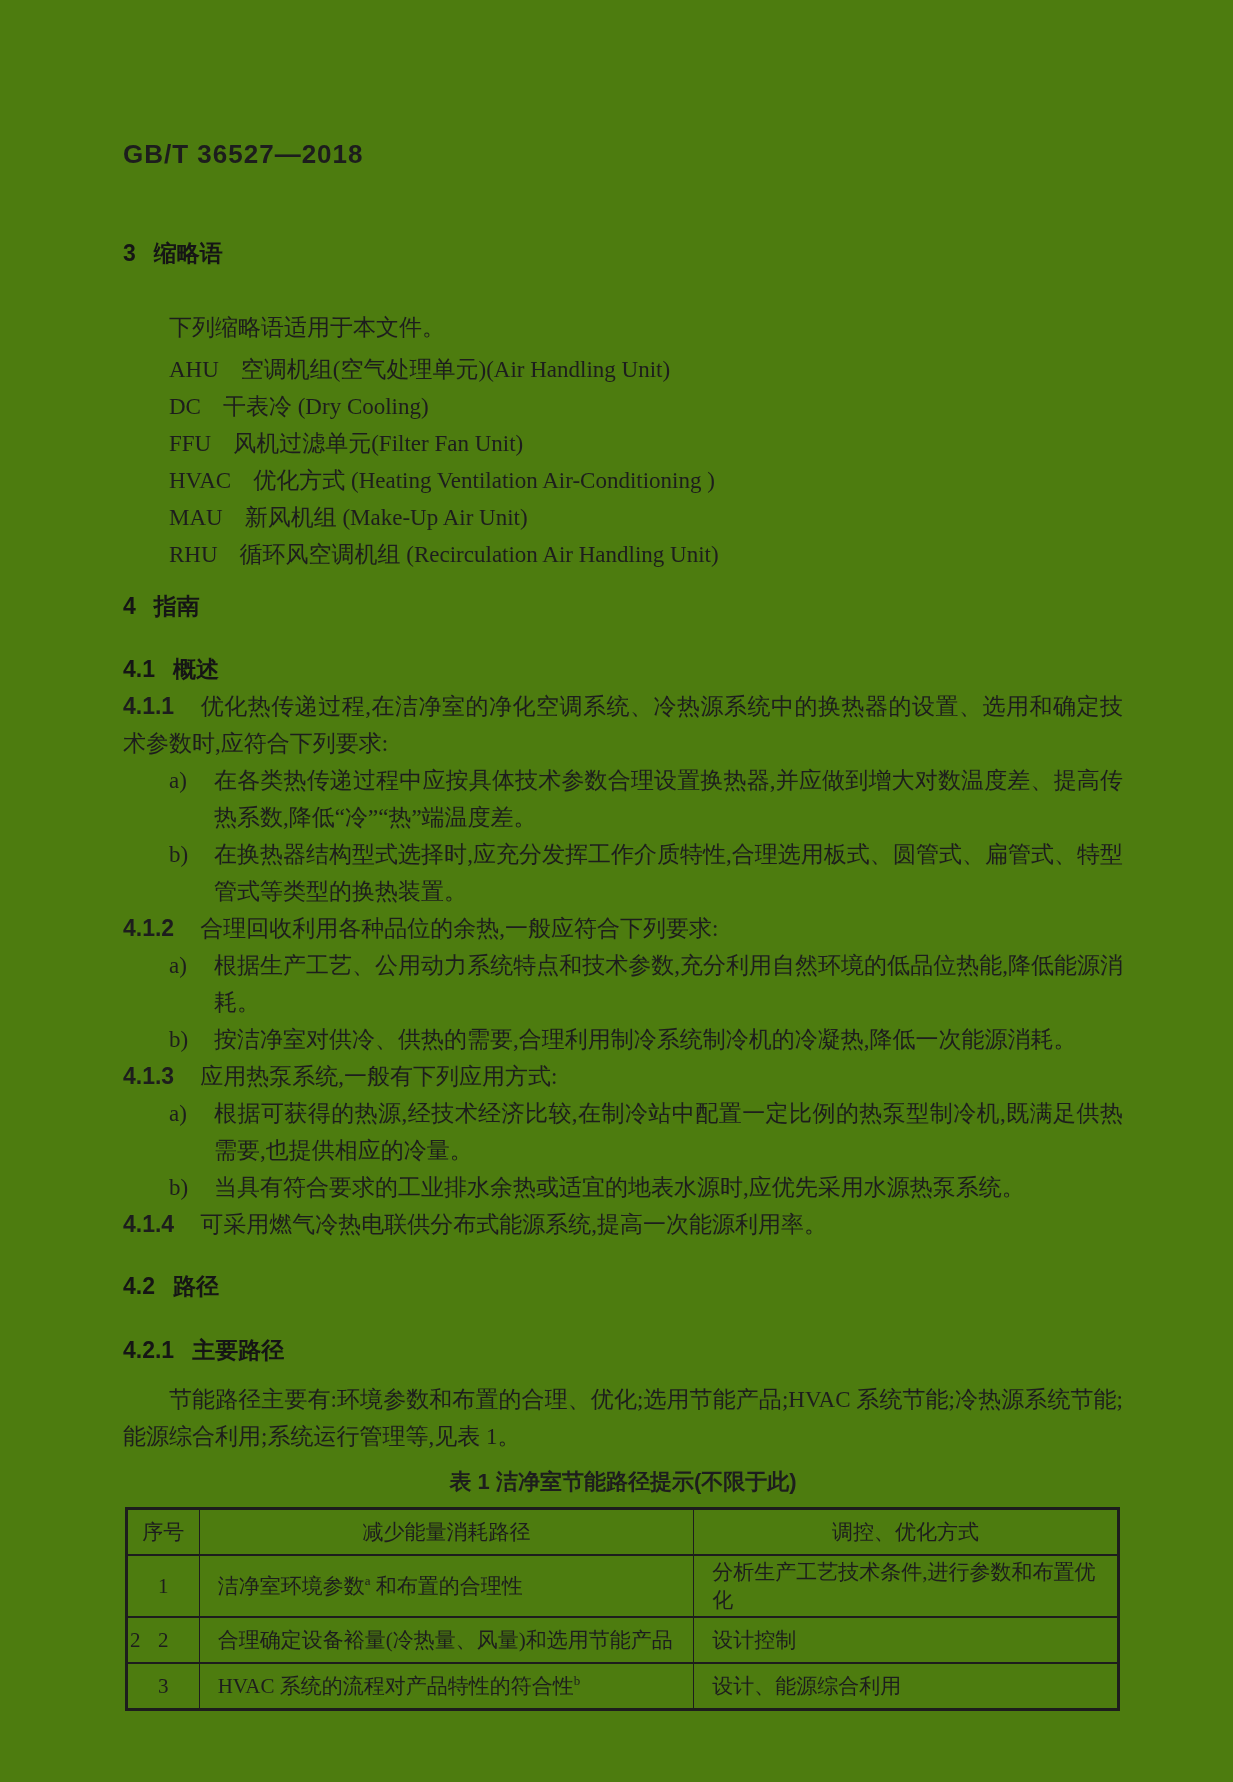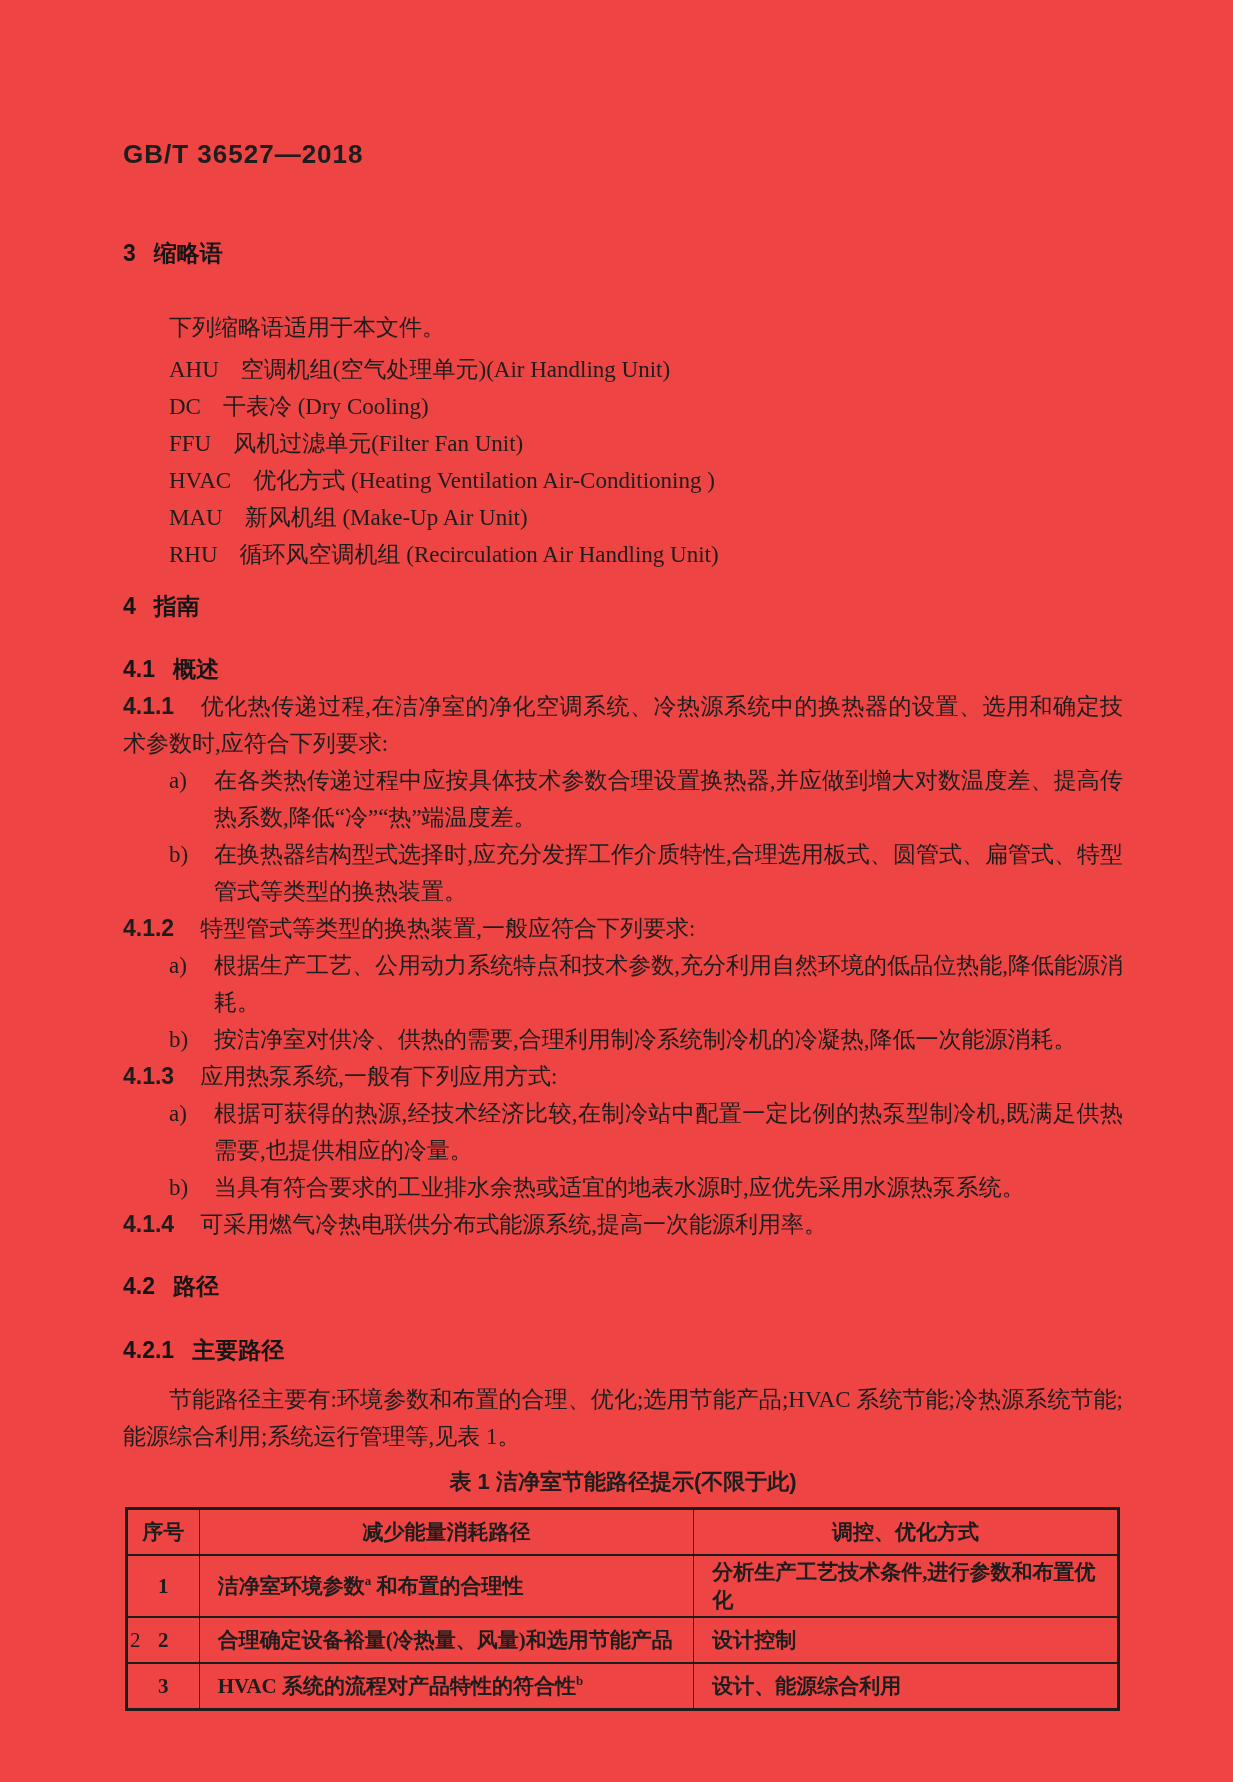--- a/index.html
+++ b/index.html
@@ -1,20 +1,20 @@
 <!DOCTYPE html>
 <html><head>
 <meta charset="utf-8">
 <style>
   html,body { margin:0; padding:0; background:#e8e8e8; }
   .page {
     position:relative;
     width:1233px; height:1782px;
     margin:0 auto;
-    background:#ef4444;
+    background:#4d7c0f;
     color:#1d1d1d;
     font-family:"Liberation Serif","DejaVu Serif",serif;
     overflow:hidden;
   }
   .content {
     position:absolute; left:123px; top:0; width:1000px;
   }
   .doc-header {
     padding-top:140px;
     font-family:"Liberation Sans","DejaVu Sans",sans-serif;
@@ -64,21 +64,21 @@
     font-size:21px;
     table-layout:fixed;
   }
   table.gb-table { border:3px solid #1d1d1d; }
   .gb-table th, .gb-table td {
     border-top:2px solid #1d1d1d;
     border-bottom:2px solid #1d1d1d;
     border-left:1.5px solid #1d1d1d;
     border-right:1.5px solid #1d1d1d;
     height:40px; padding:2px 6px;
-    font-weight:bold; vertical-align:middle;
+    font-weight:normal; vertical-align:middle;
   }
   .col-no   { width:72px; }
   .col-path { width:490px; }
   .col-mth  { width:421px; }
   .cell-center { text-align:center; }
   .cell-left   { text-align:left; padding-left:18px !important; }
   sup.fn { font-size:13px; line-height:0; }
 
   .page-num {
     position:absolute; left:130px; top:1628px;
@@ -115,21 +115,21 @@
       <p class="clause-para"><span class="clause-num">4.1.1</span><span>优化热传递过程,在洁净室的净化空调系统、冷热源系统中的换热器的设置、选用和确定技术参数时,应符合下列要求:</span></p>
       <div class="sub-item">
           <span class="sub-label">a)</span>
           <span class="sub-text">在各类热传递过程中应按具体技术参数合理设置换热器,并应做到增大对数温度差、提高传热系数,降低“冷”“热”端温度差。</span>
         </div>
       <div class="sub-item">
           <span class="sub-label">b)</span>
           <span class="sub-text">在换热器结构型式选择时,应充分发挥工作介质特性,合理选用板式、圆管式、扁管式、特型管式等类型的换热装置。</span>
         </div>
 
-      <p class="clause-para"><span class="clause-num">4.1.2</span><span>特型管式等类型的换热装置,一般应符合下列要求:</span></p>
+      <p class="clause-para"><span class="clause-num">4.1.2</span><span>合理回收利用各种品位的余热,一般应符合下列要求:</span></p>
       <div class="sub-item">
           <span class="sub-label">a)</span>
           <span class="sub-text">根据生产工艺、公用动力系统特点和技术参数,充分利用自然环境的低品位热能,降低能源消耗。</span>
         </div>
       <div class="sub-item">
           <span class="sub-label">b)</span>
           <span class="sub-text">按洁净室对供冷、供热的需要,合理利用制冷系统制冷机的冷凝热,降低一次能源消耗。</span>
         </div>
 
       <p class="clause-para"><span class="clause-num">4.1.3</span><span>应用热泵系统,一般有下列应用方式:</span></p>

